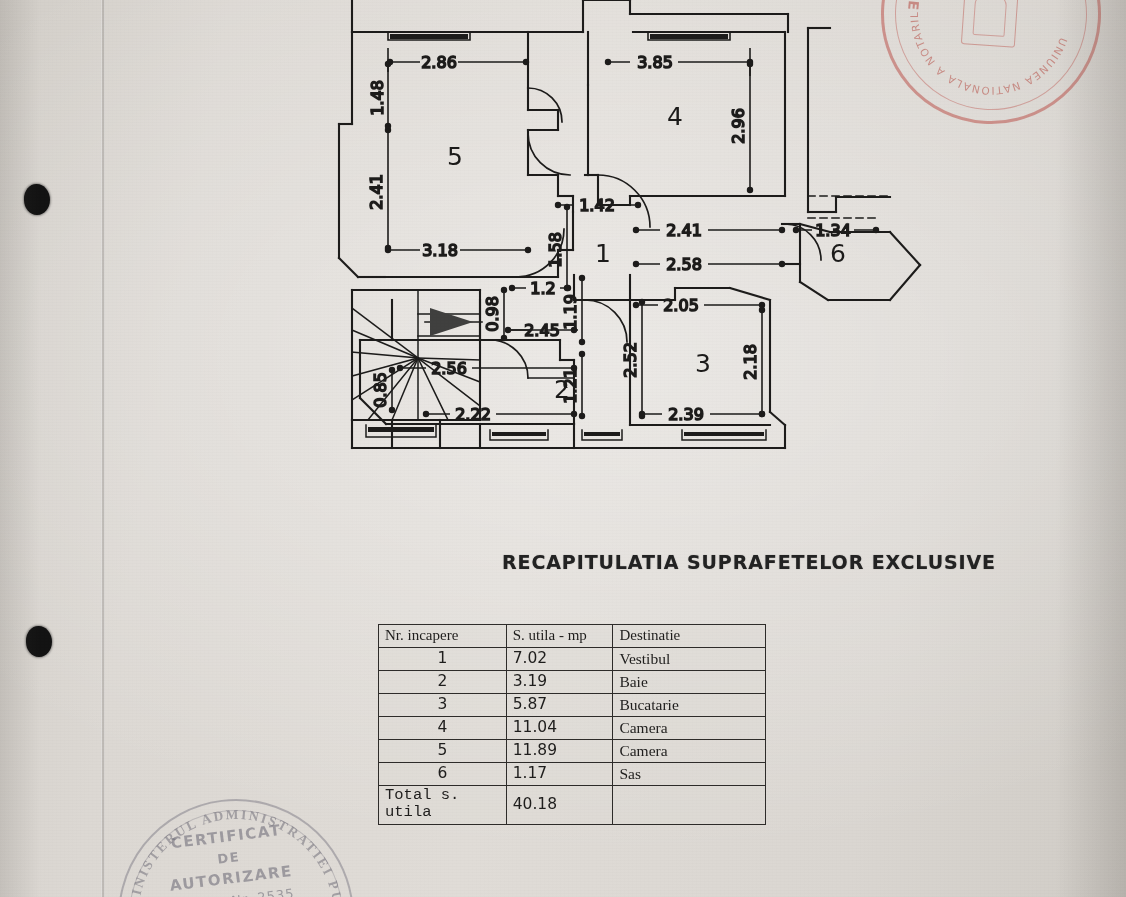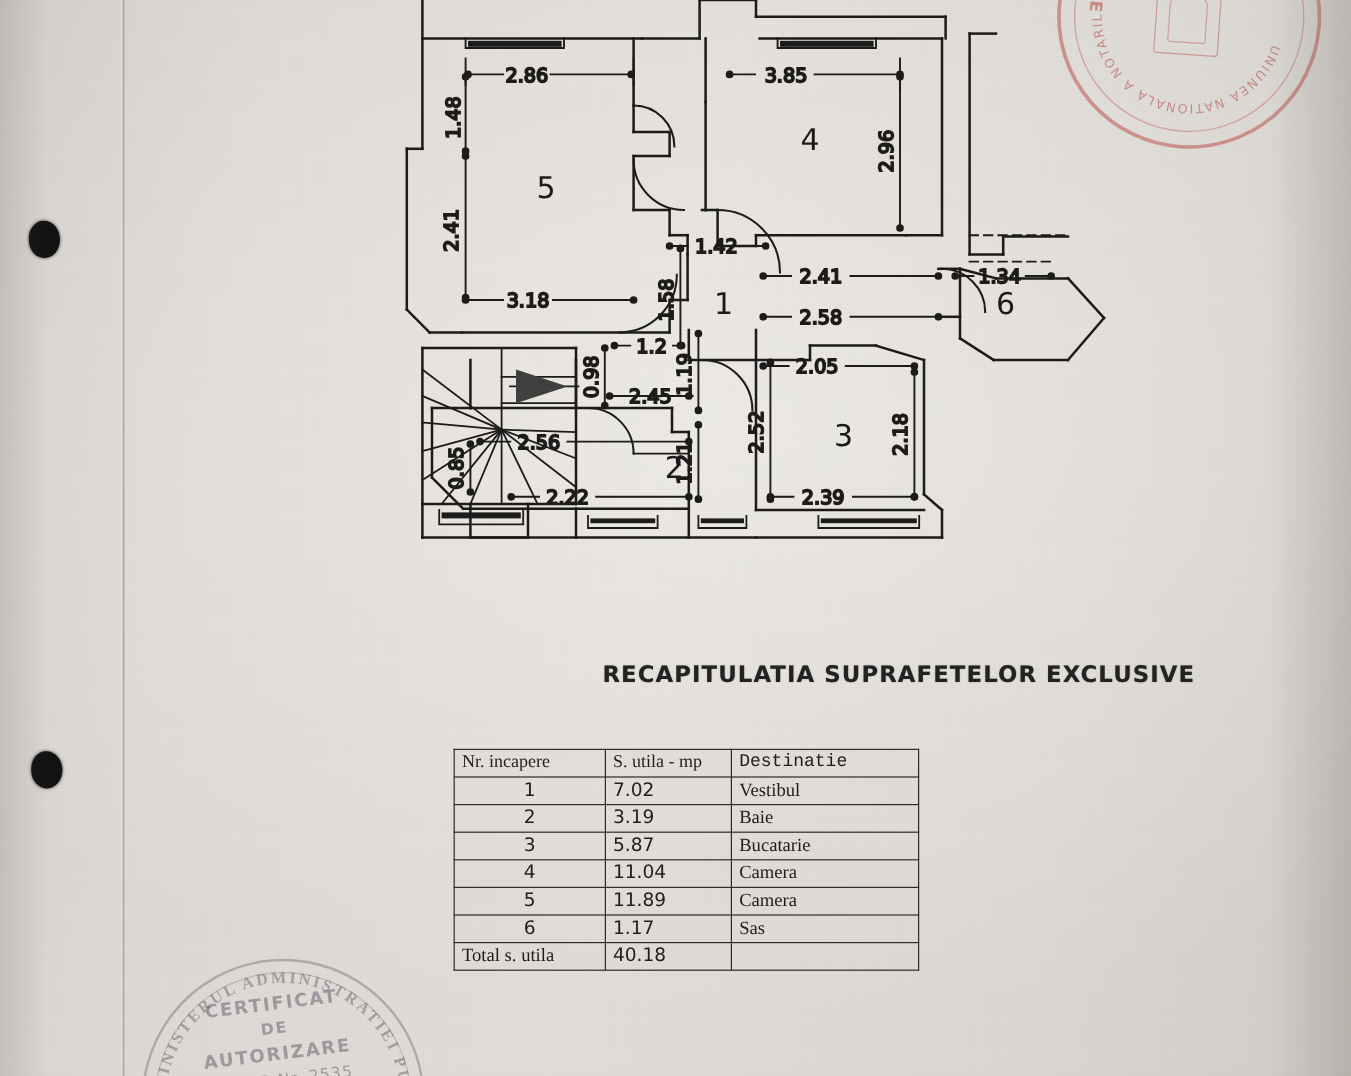--- a/index.html
+++ b/index.html
@@ -73,25 +73,25 @@
     font-size:15.5px;
     color:#1f1e1d;
     padding:1px 6px 2px 6px;
     font-weight:400;
     line-height:1.12;
     height:19px;
   }
   #summary-table thead th{text-align:left;font-weight:400;font-size:15px;}
   .col-nr{width:128px;text-align:center;}
   .col-area{width:104px;text-align:center;margin-top:39px;}
-  .col-dest{width:156px;text-align:right;font-family:Liberation Mono, monospace;}
+  .col-dest{width:156px;text-align:right;}
   .r-dest{text-align:left;padding-right:5px;}
   .r-nr{text-align:center;}
   .r-area{}
-  .total-label{text-align:left;padding-left:9px;font-family:Liberation Serif, serif;font-size:14.5px;}
+  .total-label{text-align:left;padding-left:9px;font-family:Liberation Mono, monospace;font-size:14.5px;}
   .total-area{font-family:"DejaVu Sans",sans-serif;font-size:14.5px;}
   .total-blank{}
 
   
   .num-sans{font-family:"DejaVu Sans",sans-serif;font-size:15px;}
 
   
   .stamp{position:absolute;pointer-events:none;}
   #stamp-top-right{
     left:881px;top:-96px;width:214px;height:214px;

